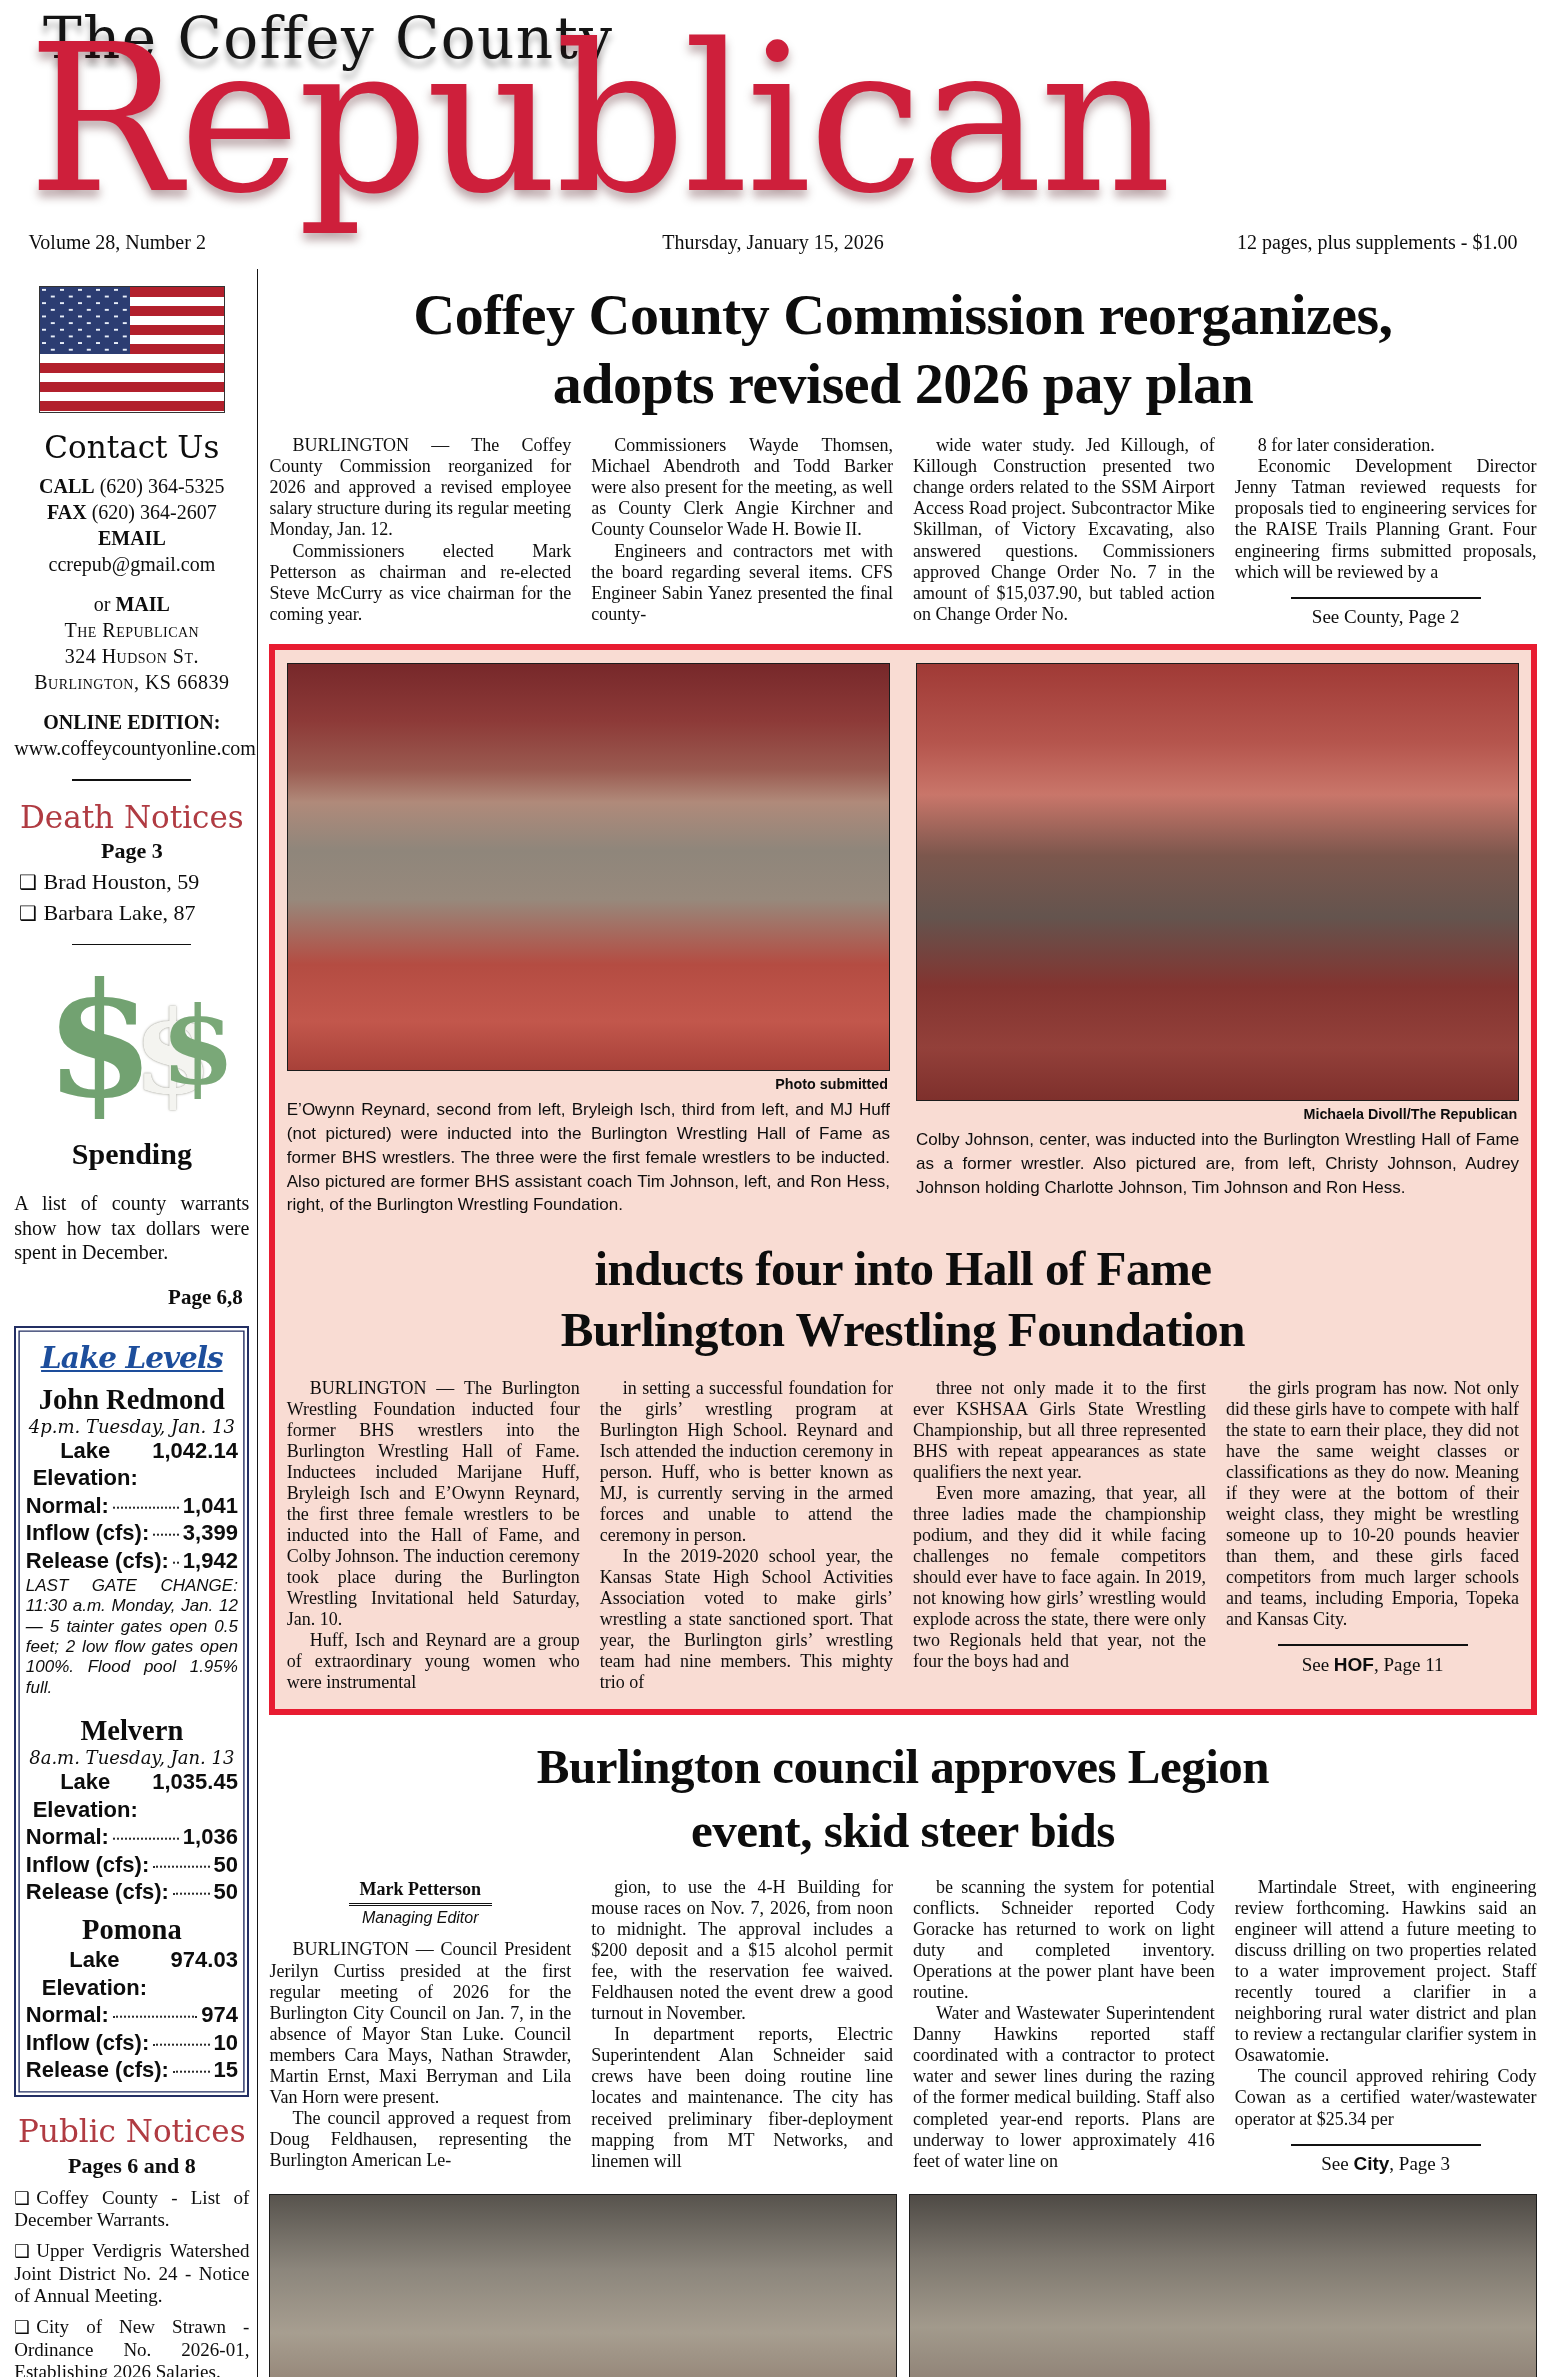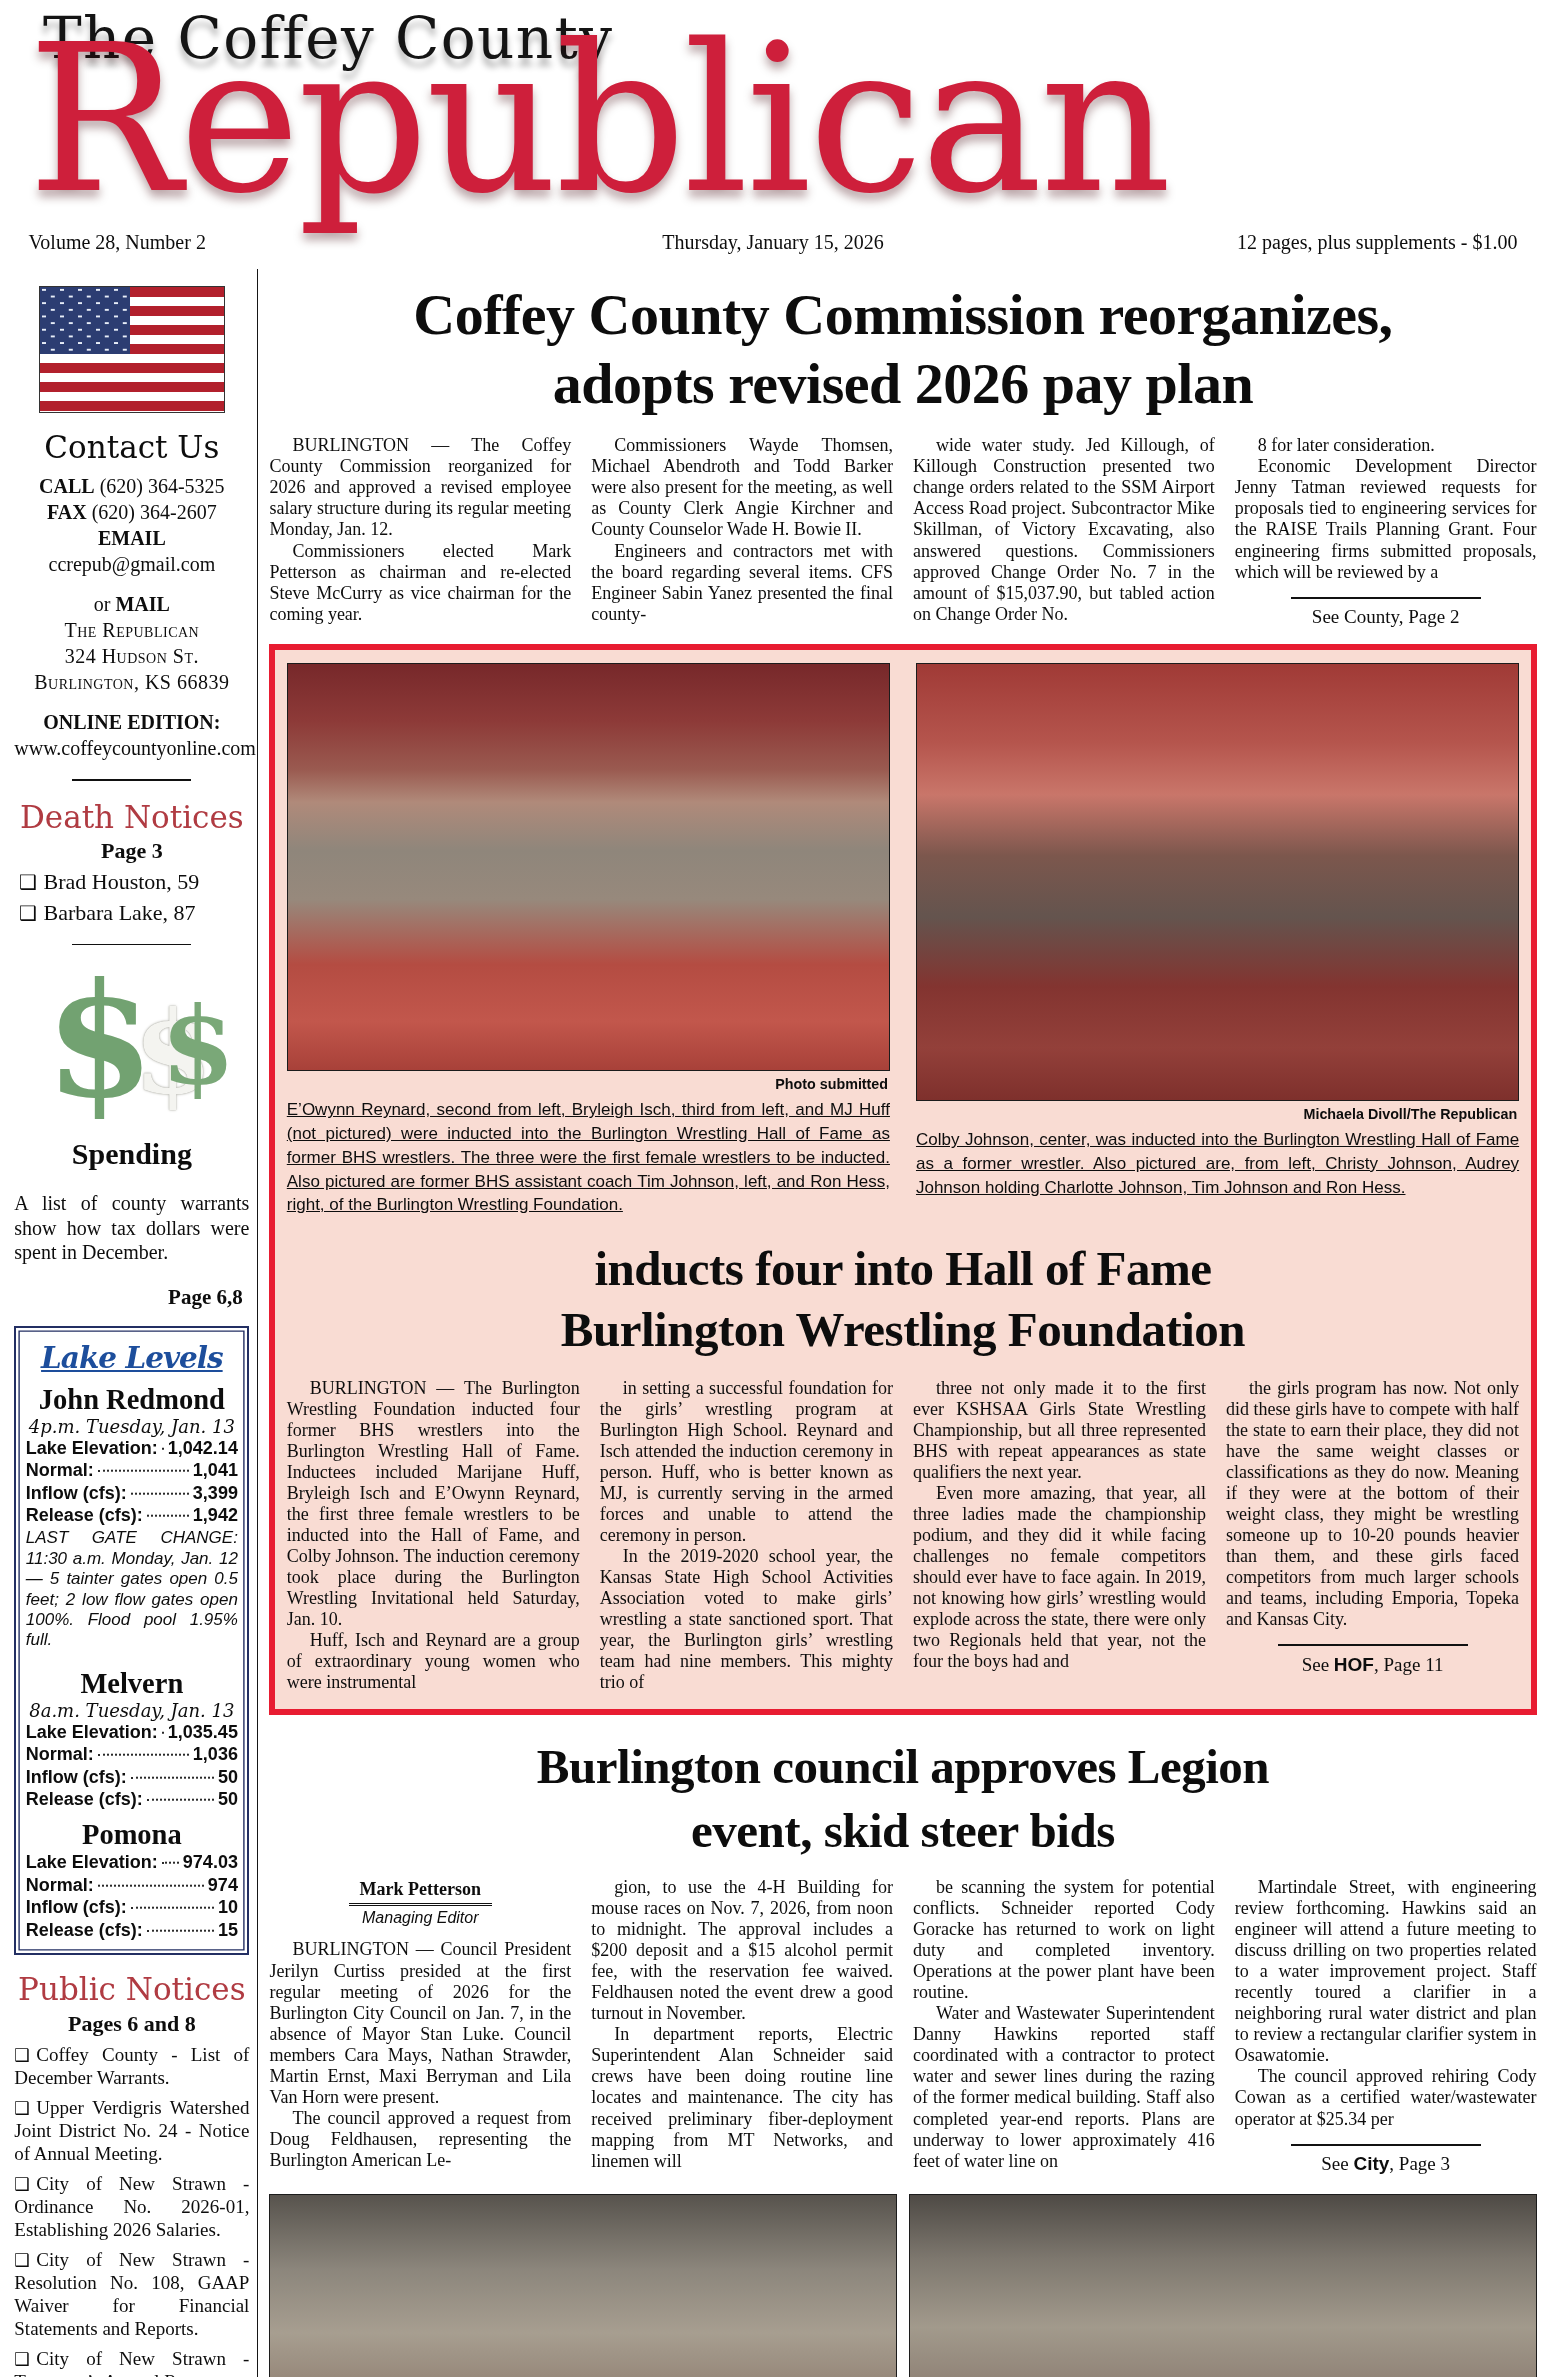--- a/index.html
+++ b/index.html
@@ -56,21 +56,21 @@
   .side-par { font-size:20px; line-height:1.22; text-align:justify; }
   .page-right { text-align:right; font-weight:700; font-size:21px; margin:5.7px 6.7px 0 0; }
 
   .lake-box { border:2.4px solid #232f63; box-shadow:inset 0 0 0 2.4px #fff, inset 0 0 0 3.8px #232f63;
               margin-top:16px; padding:12.4px 9.5px 11.4px; }
   .lake-h { text-align:center; color:#1d4e9c; font-family:"DejaVu Serif", serif; font-style:italic;
             font-weight:700; font-size:29.5px; text-decoration:underline; letter-spacing:-1px; margin-bottom:2.9px; }
   .lake-name { text-align:center; font-weight:700; font-size:28.5px; margin-top:8.6px; }
   .lake-time { text-align:center; font-family:"DejaVu Serif", serif; font-style:italic; font-size:18px; }
   .lake-row { display:flex; align-items:baseline; font-family:"Liberation Sans", sans-serif;
-              font-weight:700; font-size:18px; line-height:1.25; }
+              font-weight:700; font-size:22px; line-height:1.25;text-align:center; }
   .leader { flex:1; border-bottom:2.9px dotted #2a2a2a; margin:0 3.8px; transform:translateY(-4.3px); }
   .lake-note { font-family:"Liberation Sans", sans-serif; font-style:italic; font-size:17px;
                line-height:1.2; text-align:justify; margin-top:1.9px; }
 
   .pn-item { font-size:19px; line-height:1.2; text-align:justify; margin:7.6px 0; }
 
   
   .headline { text-align:center; font-weight:700; letter-spacing:-0.5px; }
   .hl-county { font-size:58px; line-height:1.18; margin:9.5px 0 17px; }
   .hl-wrestle { font-size:49px; line-height:1.25; margin:21px 0 17px; }
@@ -97,21 +97,21 @@
     background:linear-gradient(180deg,#77282a 0%,#8d3a38 14%,#9a5a50 26%,#b08a7a 34%,#8f867b 46%,#97897c 58%,#b44c42 74%,#c2574c 88%,#a84139 100%); }
   .ph-wr { height:438px;
     background:linear-gradient(180deg,#a03a36 0%,#b5554d 18%,#c9766a 30%,#7c574d 44%,#64544e 58%,#833430 74%,#93403a 88%,#7e302c 100%); }
   .ph-cl { height:289px;
     background:linear-gradient(180deg,#57534d 0%,#8c867c 26%,#a79e90 48%,#97897b 64%,#6b635a 82%,#4e463f 100%); }
   .ph-cr { height:289px;
     background:linear-gradient(180deg,#4e4a45 0%,#7d776e 22%,#a29a8c 46%,#8f8276 66%,#5f574e 84%,#443d37 100%); }
   .credit { text-align:right; font-family:"Liberation Sans", sans-serif; font-weight:700;
             font-size:14.3px; margin:5.7px 1.9px 5.7px 0; }
   .caption { margin:0; font-family:"Liberation Sans", sans-serif; font-size:17px;
-             line-height:1.4; text-align:justify;text-decoration:underline; }
+             line-height:1.4; text-align:justify; }
 
   .photos-row { display:flex; gap:12.4px; margin-top:19px; }
 </style>
 </head>
 <body>
 
 <div class="page">
 
   <header class="masthead">
     <div class="kicker">The Coffey County</div>

